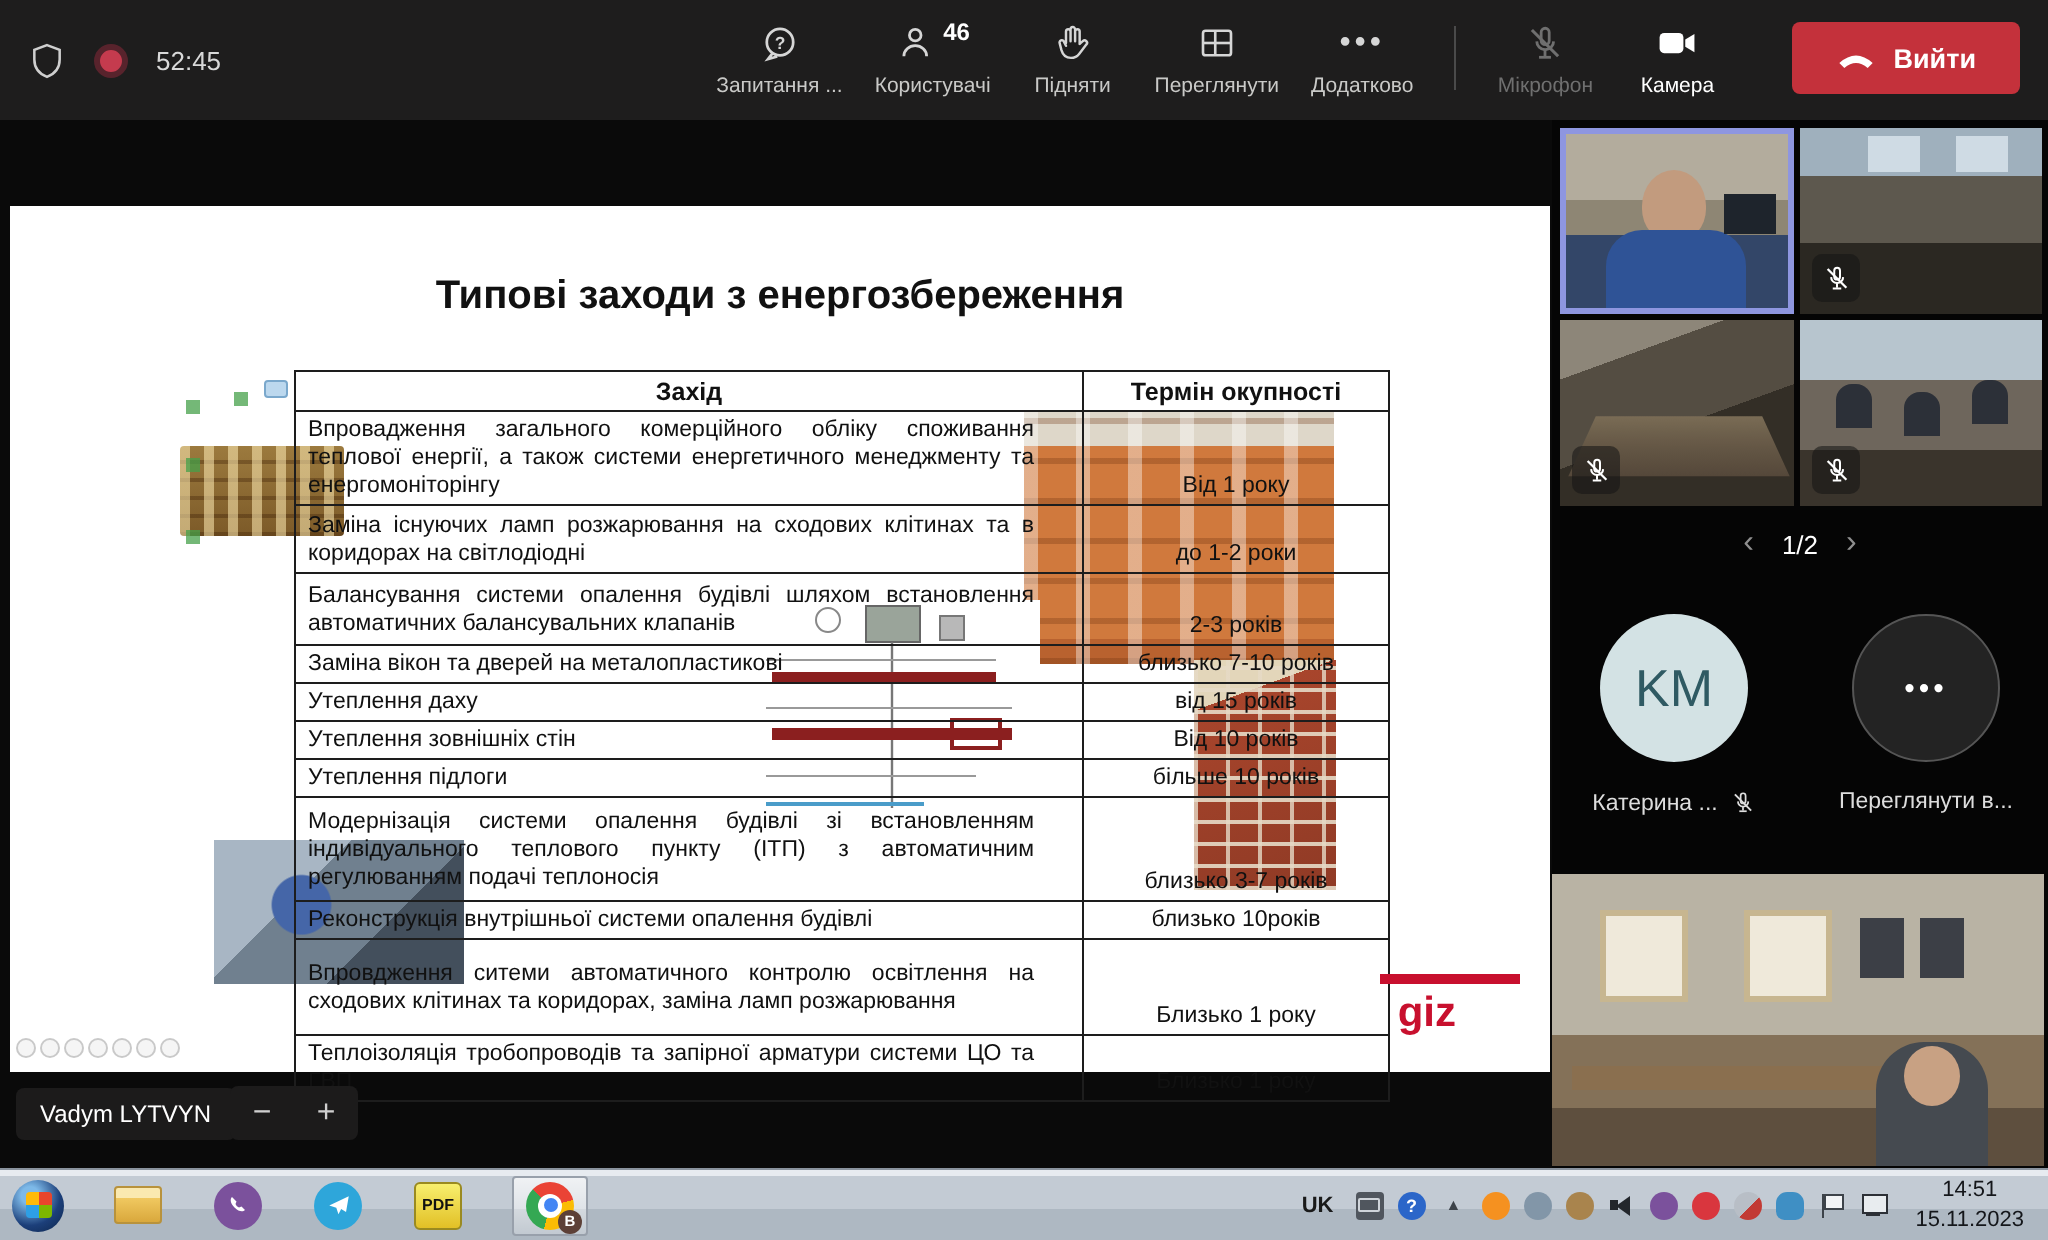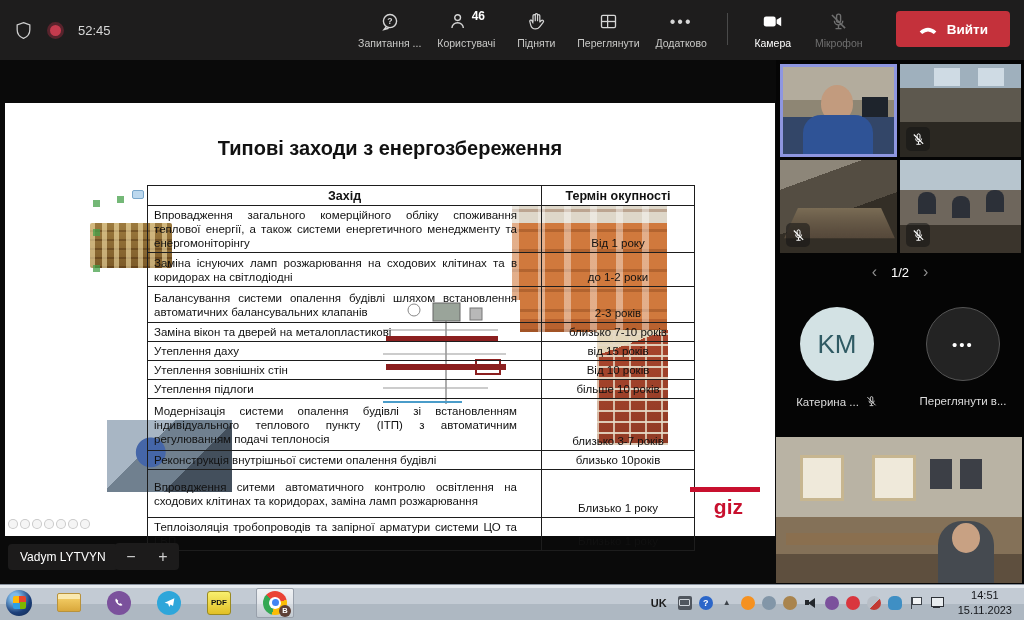--- a/index.html
+++ b/index.html
@@ -63,21 +63,21 @@
   .building-model { left:85px; top:120px; width:82px; height:45px;
      background:
        repeating-linear-gradient(90deg, rgba(255,236,180,.55) 0 5px, transparent 5px 12px),
        repeating-linear-gradient(0deg, rgba(60,30,5,.35) 0 2px, transparent 2px 9px),
        linear-gradient(180deg,#9c7a3e, #7c5a28); border-radius:2px; }
   .schematic { left:373px; top:197px; width:142px; height:112px; background:#fff; }
   .annot { position:absolute; width:7px; height:7px; background:#46a04a; opacity:.75; z-index:2; }
   .tbl-head-icon { position:absolute; left:127px; top:87px; width:12px; height:9px; z-index:3;
      background:#bcd8ee; border:1px solid #7aa8cc; border-radius:2px; }
   .giz-line { position:absolute; left:685px; top:384px; width:70px; height:5px; background:#c8102e; z-index:2; }
-  .giz-text { position:absolute; left:668px; top:392px; width:70px; text-align:right;
+  .giz-text { position:absolute; left:653px; top:392px; width:70px; text-align:right;
               font-size:21px; font-weight:bold; color:#c8102e; z-index:2; }
   .watermarks { position:absolute; left:3px; top:416px; display:flex; gap:2px; z-index:2; }
   .watermarks span { width:10px; height:10px; border-radius:50%; border:1px solid rgba(0,0,0,.18);
                      background:rgba(0,0,0,.04); }
 
   .name-chip { position:absolute; left:8px; top:484px; background:#1c1b1b; color:#fff;
                font-size:12px; padding:6px 12px; border-radius:4px; z-index:3; }
   .zoom-chip { position:absolute; left:115px; top:483px; background:#1c1b1b; color:#cfcfcf;
                border-radius:4px; display:flex; align-items:center; z-index:3; }
   .zoom-chip button { background:transparent; border:none; color:#cfcfcf; font-size:16px;
@@ -258,37 +258,37 @@
       <span class="lbl">Переглянути</span>
     </div>
 
     <div class="tb-item" data-name="more-button">
       <span class="ico-row" data-name="ellipsis-icon" style="align-items:center;font-size:16px;letter-spacing:2px;">•••</span>
       <span class="lbl">Додатково</span>
     </div>
 
     <div class="tb-divider" data-name="toolbar-divider"></div>
 
+    <div class="tb-item dimmed" data-name="microphone-button">
+      <span class="ico-row" data-name="microphone-muted-icon">
+        <svg width="21" height="22" viewBox="0 0 24 24">
+            <use href="#mic-off"></use>
+          </svg>
+      </span>
+      <span class="lbl">Мікрофон</span>
+    </div>
+
     <div class="tb-item active" data-name="camera-button">
       <span class="ico-row" data-name="camera-icon">
         <svg width="23" height="22" viewBox="0 0 24 24">
           <rect x="2.5" y="6" width="13" height="11" rx="2.5" fill="currentColor"></rect>
           <polygon points="16.5,9.5 21.5,6.5 21.5,16.5 16.5,13.5" fill="currentColor"></polygon>
         </svg>
       </span>
       <span class="lbl">Камера</span>
-    </div>
-
-    <div class="tb-item dimmed" data-name="microphone-button">
-      <span class="ico-row" data-name="microphone-muted-icon">
-        <svg width="21" height="22" viewBox="0 0 24 24">
-            <use href="#mic-off"></use>
-          </svg>
-      </span>
-      <span class="lbl">Мікрофон</span>
     </div>
 
 
     <button class="leave-btn" data-name="leave-button">
       <svg width="20" height="12" viewBox="0 0 24 12" data-name="hangup-icon">
         <path d="M2 9 q10 -9 20 0 l-3 3 q-7 -6 -14 0 Z" fill="#fff"></path>
       </svg>
       <span>Вийти</span>
     </button>
   </div>

